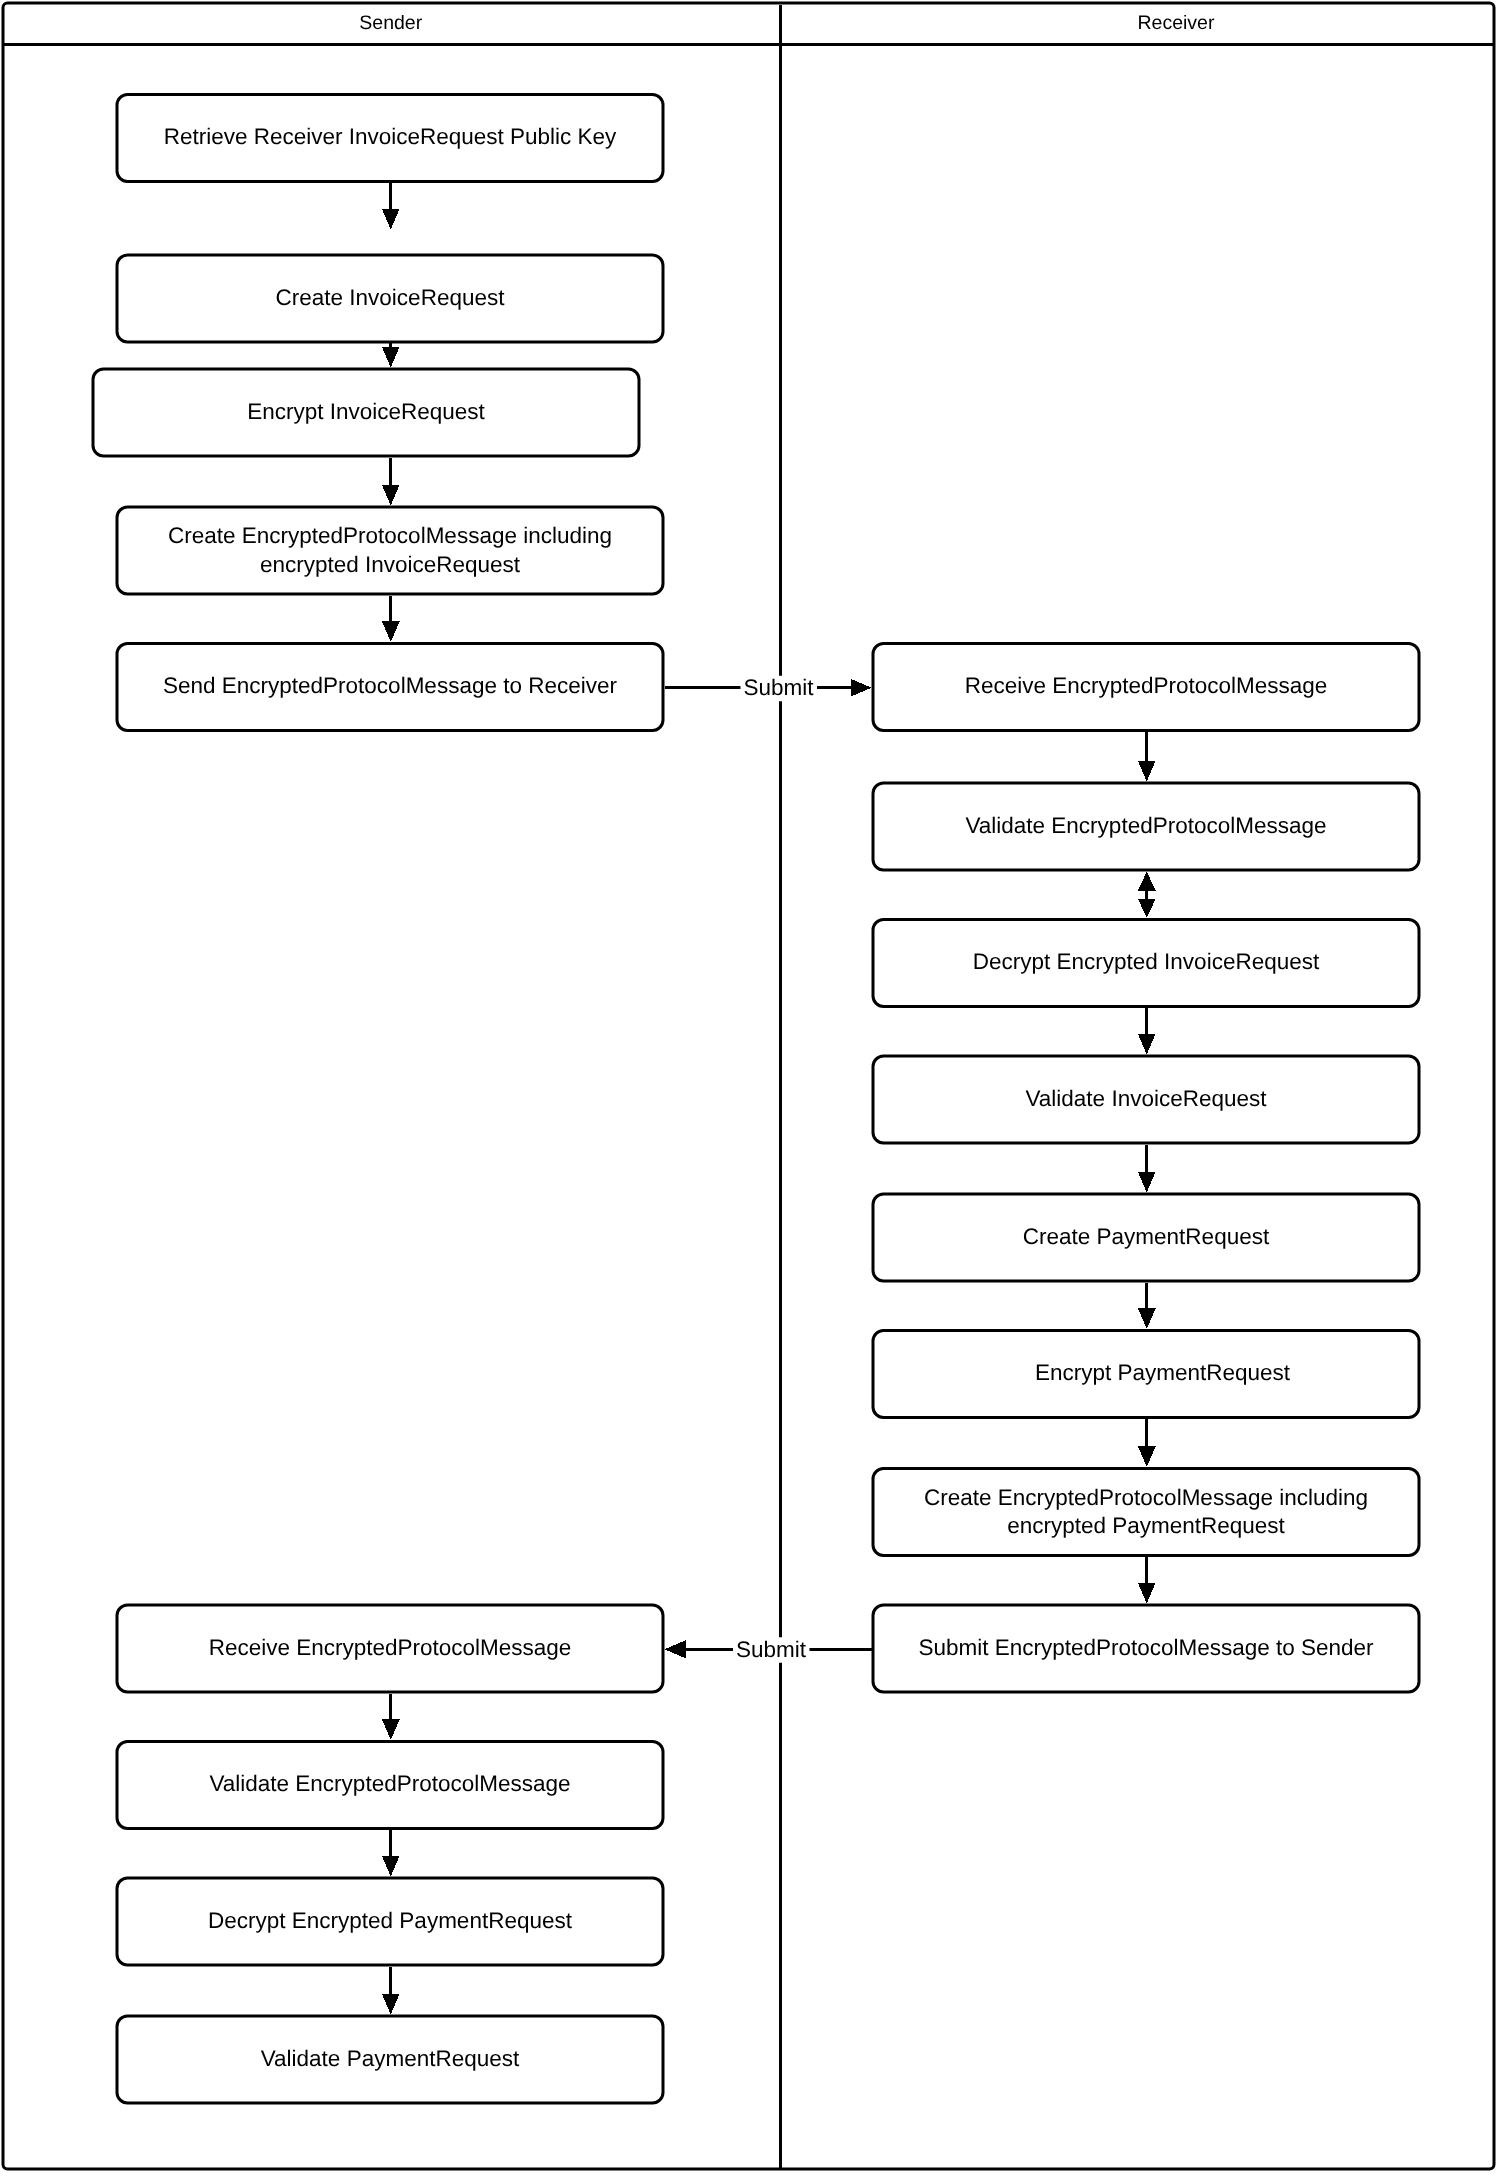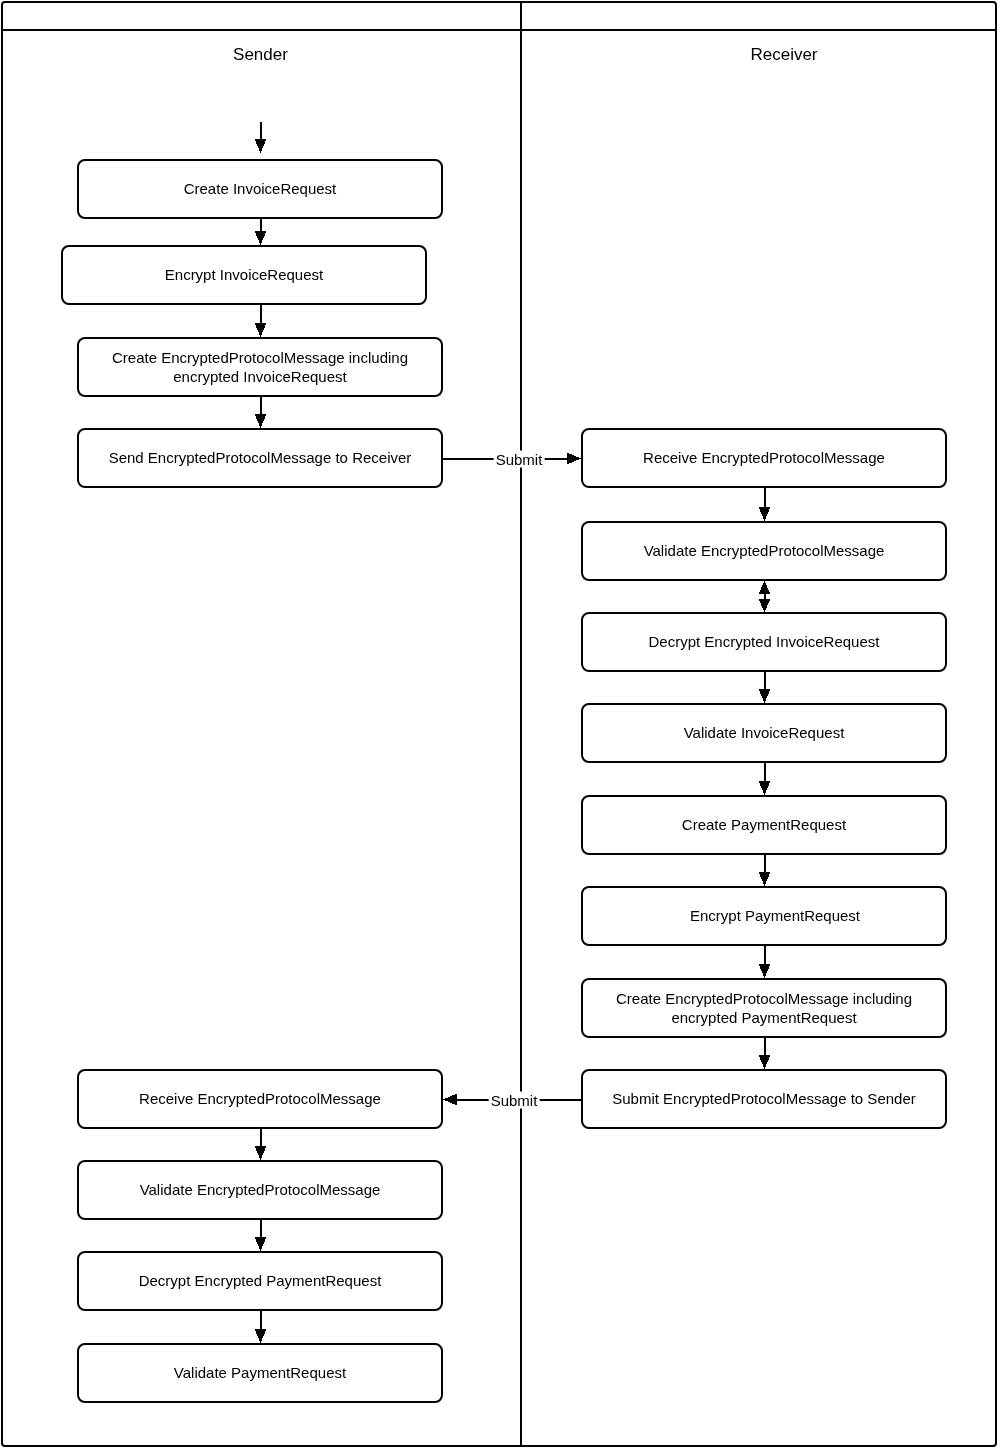--- a/index.html
+++ b/index.html
@@ -21,22 +21,21 @@
     background: transparent;
     pointer-events: none;
   }
   .lane-label {
     position: absolute;
     top: 0;
     height: 29px;
     display: flex;
     align-items: center;
     justify-content: center;
-    font-size: 17px;
-    margin-top: 40px;
+    font-size: 13px;
   }
   .lane-label.sender   { left: 1px;   width: 519px; }
   .lane-label.receiver { left: 546px; width: 476px; }
   svg.connector-layer {
     position: absolute;
     left: 0; top: 0;
     width: 1000px; height: 1452px;
   }
   svg.connector-layer line { stroke: #000; stroke-width: 2; }
   svg.connector-layer polygon { fill: #000; stroke: none; }
@@ -146,21 +145,22 @@
     </g>
     <g>
       <line x1="260.5" y1="1311" x2="260.5" y2="1332"></line>
       <polygon points="254.5,1329 266.5,1329 260.5,1343"></polygon>
     </g>
   </svg>
 
   <div class="lane-label sender">Sender</div>
   <div class="lane-label receiver">Receiver</div>
 
-  <div class="node" style="left:77px; top:159px;">Create InvoiceRequest</div>
+  <div class="node" style="left:77px; top:62px;">Retrieve Receiver InvoiceRequest Public Key</div>
+  <div class="node" style="left:77px; top:169px;">Create InvoiceRequest</div>
   <div class="node" style="left:61px; top:245px;">Encrypt InvoiceRequest</div>
   <div class="node" style="left:77px; top:337px;">Create EncryptedProtocolMessage including encrypted InvoiceRequest</div>
   <div class="node" style="left:77px; top:428px;">Send EncryptedProtocolMessage to Receiver</div>
 
   <div class="node" style="left:581px; top:428px;">Receive EncryptedProtocolMessage</div>
   <div class="node" style="left:581px; top:521px;">Validate EncryptedProtocolMessage</div>
   <div class="node" style="left:581px; top:612px;">Decrypt Encrypted InvoiceRequest</div>
   <div class="node" style="left:581px; top:703px;">Validate InvoiceRequest</div>
   <div class="node" style="left:581px; top:795px;padding-left:14px;">Create PaymentRequest</div>
   <div class="node" style="left:581px; top:886px;padding-left:36px;">Encrypt PaymentRequest</div>

